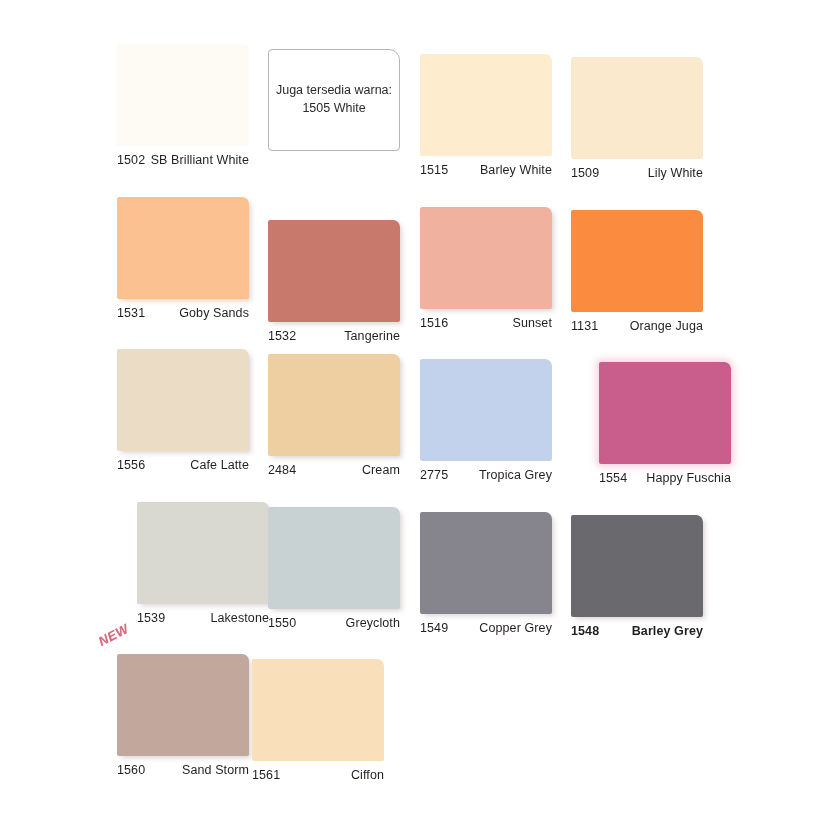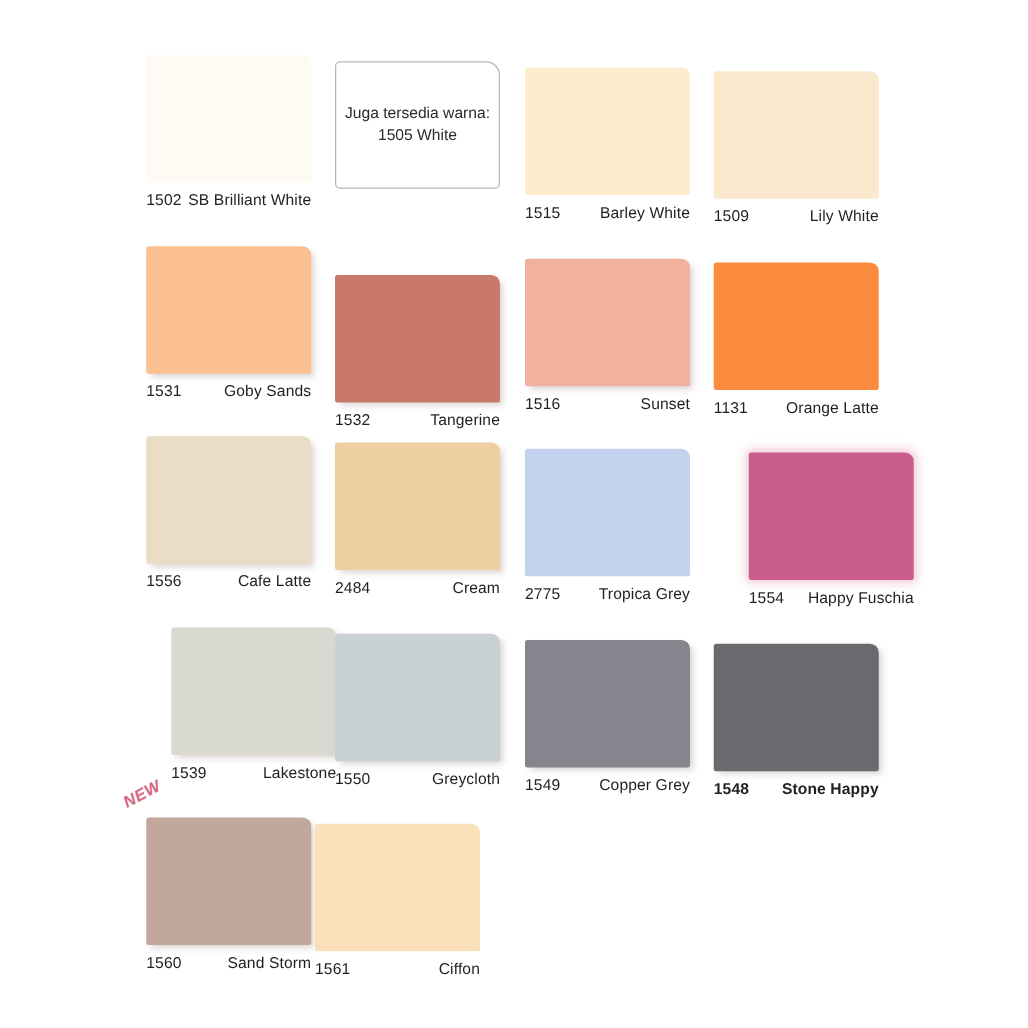--- a/index.html
+++ b/index.html
@@ -138,21 +138,21 @@
       <div class="chip shadowed" style="background: rgb(240, 177, 158);"></div>
       <div class="labels">
         <span class="code">1516</span>
         <span class="cname">Sunset</span>
       </div>
     </div>
     <div class="cell" style="left: 571px; top: 210px;">
       <div class="chip" style="background: rgb(251, 140, 63);"></div>
       <div class="labels">
         <span class="code">1131</span>
-        <span class="cname">Orange Latte</span>
+        <span class="cname">Orange Juga</span>
       </div>
     </div>
     <div class="cell" style="left: 117px; top: 349px;">
       <div class="chip shadowed" style="background: rgb(235, 220, 197);"></div>
       <div class="labels">
         <span class="code">1556</span>
         <span class="cname">Cafe Latte</span>
       </div>
     </div>
     <div class="cell" style="left: 268px; top: 354px;">
@@ -194,21 +194,21 @@
       <div class="chip shadowed" style="background: rgb(134, 132, 140);"></div>
       <div class="labels">
         <span class="code">1549</span>
         <span class="cname">Copper Grey</span>
       </div>
     </div>
     <div class="cell" style="left: 571px; top: 515px; font-weight: bold;">
       <div class="chip shadowed" style="background: rgb(106, 106, 110);"></div>
       <div class="labels">
         <span class="code">1548</span>
-        <span class="cname">Stone Happy</span>
+        <span class="cname">Barley Grey</span>
       </div>
     </div>
     <div class="cell" style="left: 117px; top: 654px;">
       <div class="new-badge" style="left: -14px; top: -20px;">NEW</div>
       <div class="chip shadowed" style="background: rgb(194, 167, 156);"></div>
       <div class="labels">
         <span class="code">1560</span>
         <span class="cname">Sand Storm</span>
       </div>
     </div>

